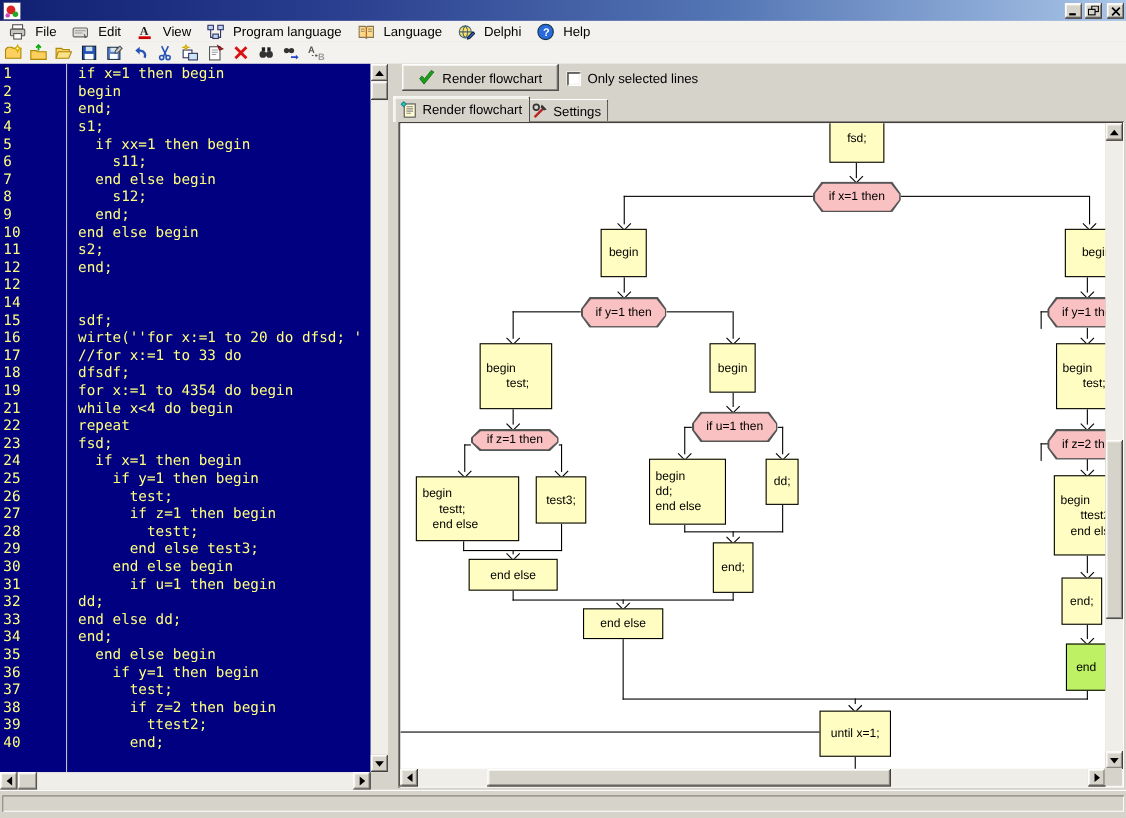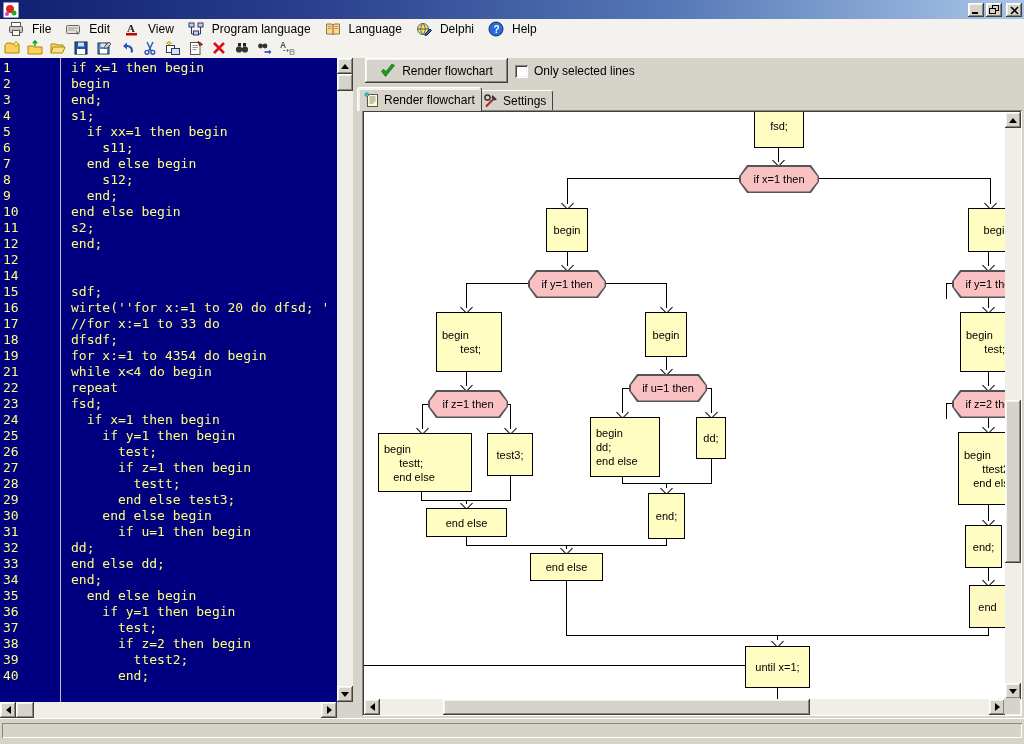--- a/index.html
+++ b/index.html
@@ -448,21 +448,21 @@
           <div class="decision-in" style="background: rgb(249, 193, 193); clip-path: polygon(8px 0%, calc(100% - 8px) 0%, 100% 40%, 100% 60%, calc(100% - 8px) 100%, 8px 100%, 0% 60%, 0% 40%);">if x=1 then</div>
         </div>
         <div class="fnode process" style="left: 182px; top: 96px; width: 40px; height: 42px; background: rgb(255, 253, 193); border-color: rgb(0, 0, 0);">begin</div>
         <div class="fnode process" style="left: 604px; top: 96px; width: 56px; height: 42px; background: rgb(255, 253, 193); border-color: rgb(0, 0, 0);">begin</div>
         <div class="decision-out" style="left: 164px; top: 158px; width: 78px; height: 28px; background: rgb(85, 85, 85); clip-path: polygon(8px 0%, calc(100% - 8px) 0%, 100% 40%, 100% 60%, calc(100% - 8px) 100%, 8px 100%, 0% 60%, 0% 40%);">
           <div class="decision-in" style="background: rgb(249, 193, 193); clip-path: polygon(8px 0%, calc(100% - 8px) 0%, 100% 40%, 100% 60%, calc(100% - 8px) 100%, 8px 100%, 0% 60%, 0% 40%);">if y=1 then</div>
         </div>
         <div class="fnode process pre" style="left: 72px; top: 200px; width: 59px; height: 58px; background: rgb(255, 253, 193); border-color: rgb(0, 0, 0);">begin
       test;</div>
         <div class="fnode process" style="left: 281px; top: 200px; width: 40px; height: 43px; background: rgb(255, 253, 193); border-color: rgb(0, 0, 0);">begin</div>
-        <div class="decision-out" style="left: 64px; top: 278px; width: 80px; height: 28px; background: rgb(85, 85, 85); clip-path: polygon(8px 0%, calc(100% - 8px) 0%, 100% 40%, 100% 60%, calc(100% - 8px) 100%, 8px 100%, 0% 60%, 0% 40%);">
+        <div class="decision-out" style="left: 64px; top: 278px; width: 80px; height: 20px; background: rgb(85, 85, 85); clip-path: polygon(8px 0%, calc(100% - 8px) 0%, 100% 40%, 100% 60%, calc(100% - 8px) 100%, 8px 100%, 0% 60%, 0% 40%);">
           <div class="decision-in" style="background: rgb(249, 193, 193); clip-path: polygon(8px 0%, calc(100% - 8px) 0%, 100% 40%, 100% 60%, calc(100% - 8px) 100%, 8px 100%, 0% 60%, 0% 40%);">if z=1 then</div>
         </div>
         <div class="decision-out" style="left: 265px; top: 262px; width: 78px; height: 28px; background: rgb(85, 85, 85); clip-path: polygon(8px 0%, calc(100% - 8px) 0%, 100% 40%, 100% 60%, calc(100% - 8px) 100%, 8px 100%, 0% 60%, 0% 40%);">
           <div class="decision-in" style="background: rgb(249, 193, 193); clip-path: polygon(8px 0%, calc(100% - 8px) 0%, 100% 40%, 100% 60%, calc(100% - 8px) 100%, 8px 100%, 0% 60%, 0% 40%);">if u=1 then</div>
         </div>
         <div class="fnode process pre" style="left: 14px; top: 321px; width: 87px; height: 57px; background: rgb(255, 253, 193); border-color: rgb(0, 0, 0);">begin
      testt;
    end else</div>
         <div class="fnode process" style="left: 123px; top: 321px; width: 44px; height: 41px; background: rgb(255, 253, 193); border-color: rgb(0, 0, 0);">test3;</div>
         <div class="fnode process pre" style="left: 226px; top: 305px; width: 63px; height: 58px; background: rgb(255, 253, 193); border-color: rgb(0, 0, 0);">begin
@@ -478,21 +478,21 @@
         </div>
         <div class="fnode process pre" style="left: 596px; top: 200px; width: 59px; height: 58px; background: rgb(255, 253, 193); border-color: rgb(0, 0, 0);">begin
       test;</div>
         <div class="decision-out" style="left: 588px; top: 278px; width: 78px; height: 28px; background: rgb(85, 85, 85); clip-path: polygon(8px 0%, calc(100% - 8px) 0%, 100% 40%, 100% 60%, calc(100% - 8px) 100%, 8px 100%, 0% 60%, 0% 40%);">
           <div class="decision-in" style="background: rgb(249, 193, 193); clip-path: polygon(8px 0%, calc(100% - 8px) 0%, 100% 40%, 100% 60%, calc(100% - 8px) 100%, 8px 100%, 0% 60%, 0% 40%);">if z=2 then</div>
         </div>
         <div class="fnode process pre" style="left: 594px; top: 320px; width: 84px; height: 71px; background: rgb(255, 253, 193); border-color: rgb(0, 0, 0);">begin
       ttest2;
    end else</div>
         <div class="fnode process" style="left: 601px; top: 413px; width: 35px; height: 41px; background: rgb(255, 253, 193); border-color: rgb(0, 0, 0);">end;</div>
-        <div class="fnode process" style="left: 605px; top: 473px; width: 35px; height: 41px; background: #fef9c3; border-color: rgb(0, 0, 0);">end</div>
+        <div class="fnode process" style="left: 605px; top: 473px; width: 35px; height: 41px; background: #bef264; border-color: rgb(0, 0, 0);">end</div>
       </div>
 
     <div class="sb" style="left:643px;top:2px;width:16px;height:587px;">
       <div class="sbbtn raised" style="left:0;top:0;">
           <span class="tri up"></span>
         </div>
       <div class="sbthumb raised" style="left:0;top:288px;width:16px;height:163px;"></div>
       <div class="sbbtn raised" style="left:0;bottom:0;">
           <span class="tri down"></span>
         </div>

